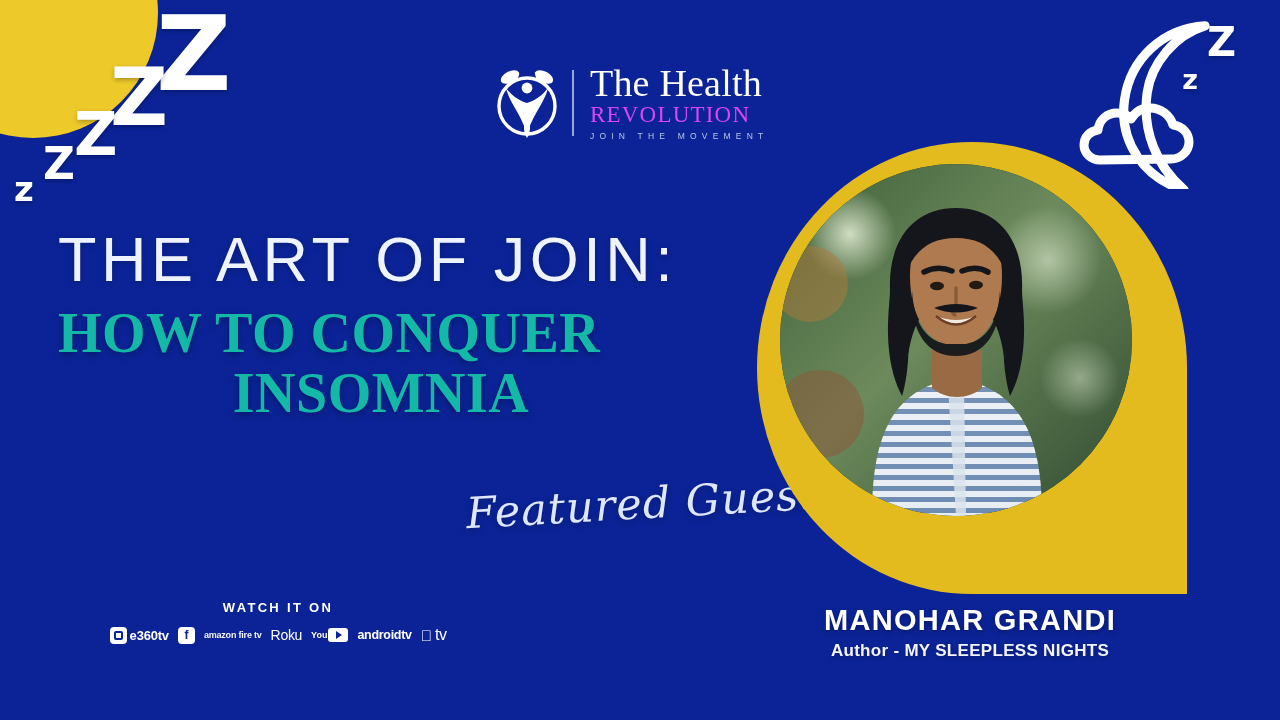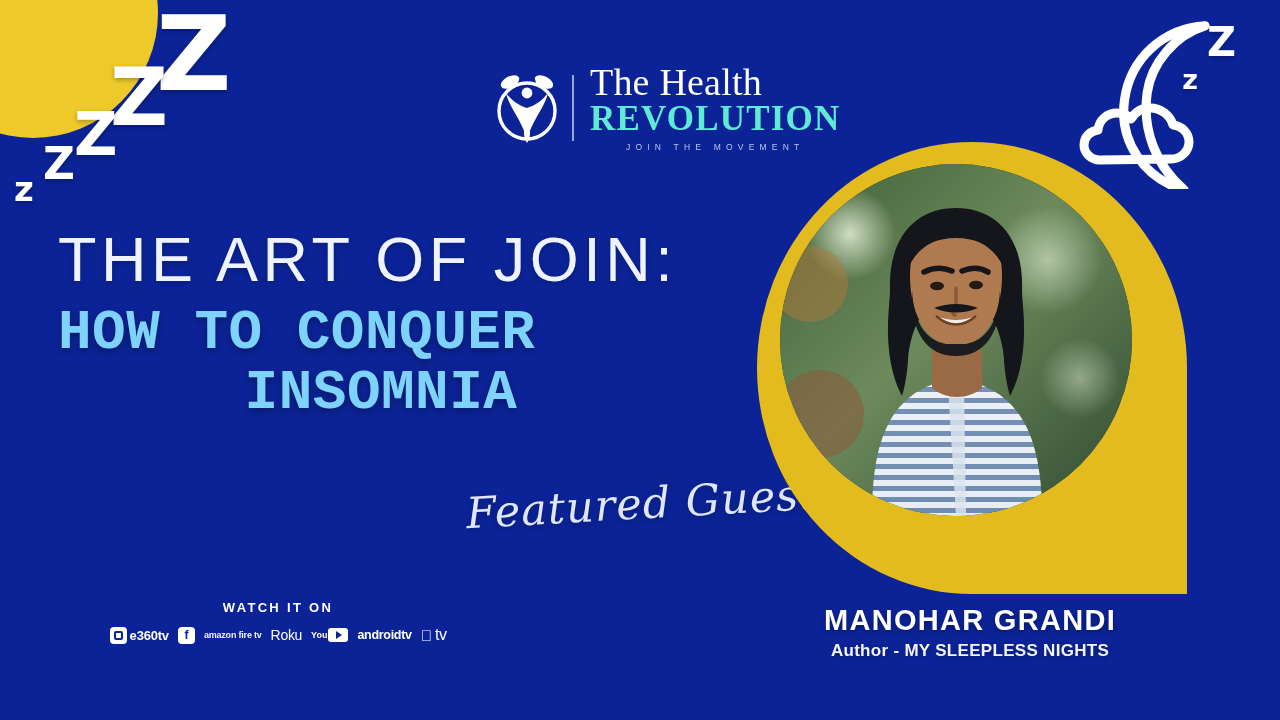--- a/index.html
+++ b/index.html
@@ -62,22 +62,22 @@
     width:2px; height:66px; background:#c8d2ef; opacity:.75; margin-right:4px;
   }
   .brand-words{ display:flex; flex-direction:column; }
   .brand-line1{
     font-family:"Liberation Serif", serif;
     font-size:38px; line-height:.98; color:#ffffff;
     letter-spacing:.2px; white-space:nowrap;
   }
   .brand-line2{
     font-family:"Liberation Serif", serif;
-    font-size:35px; line-height:1.04; color:#5eead4;
-    letter-spacing:1.2px; white-space:nowrap;font-weight:bold;
+    font-size:23px; line-height:1.04; color:#d946ef;
+    letter-spacing:1.2px; white-space:nowrap;
   }
   .brand-line3{
     font-family:"Liberation Sans", sans-serif;
     font-size:8.5px; color:#b9c6ea; letter-spacing:5.2px;
     margin-top:4px; white-space:nowrap; text-align:center;
   }
 
   
   .headline{ position:absolute; left:58px; top:228px; width:700px; }
   .headline-top{
@@ -85,25 +85,25 @@
     font-weight:300;
     font-size:63px;
     letter-spacing:4.5px;
     color:#eef3ff;
     line-height:1;
     white-space:nowrap;
     text-shadow:0 2px 6px rgba(0,0,0,.2);
   }
   .headline-main{
     margin-top:12px;
-    font-family:Liberation Mono, monospace;
+    font-family:Liberation Serif, serif;
     font-weight:700;
     font-size:56px;
     letter-spacing:.5px;
-    color:#7dd3fc;
+    color:#14b8a6;
     line-height:1.08;
     text-shadow:0 3px 7px rgba(0,0,0,.3);
   }
   .headline-main .l2{ display:block; text-align:center; padding-right:54px; }
 
   
   .featured{
     position:absolute; left:466px; top:478px;
     font-family:"DejaVu Serif", serif;
     font-style:italic;

